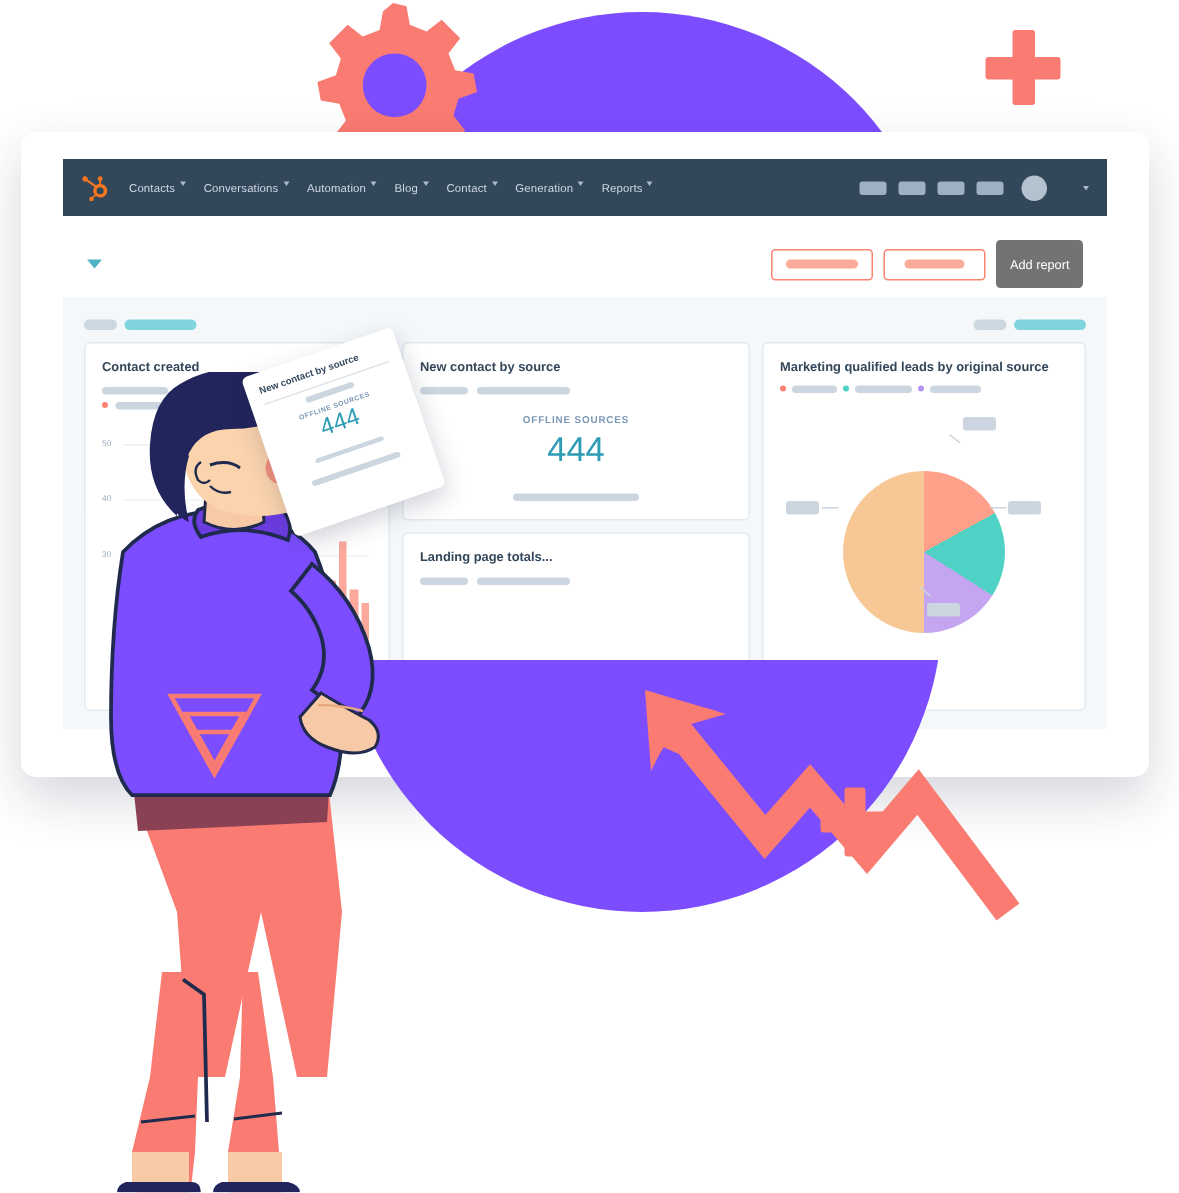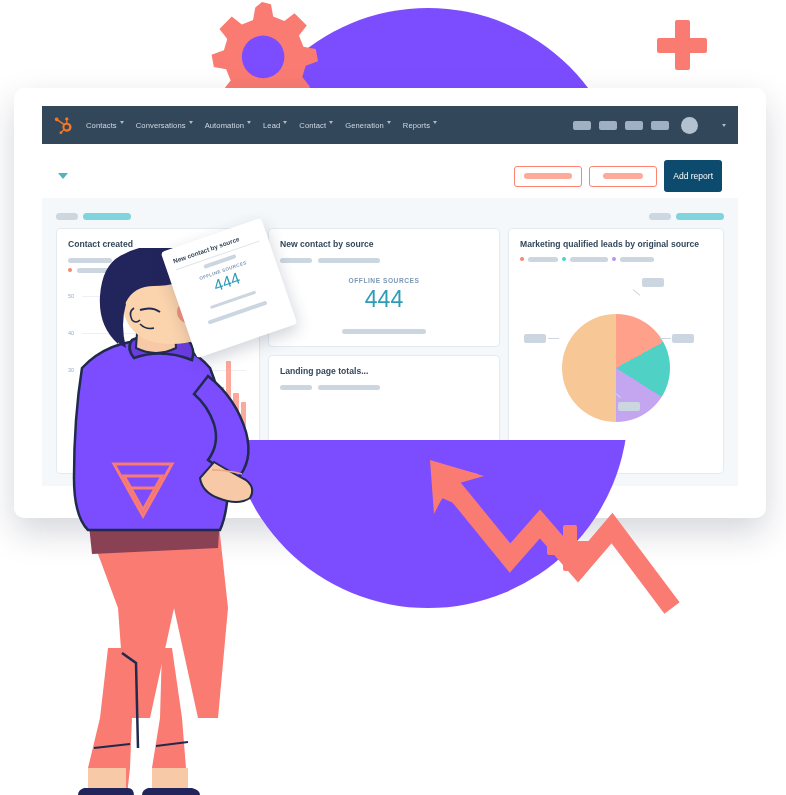--- a/index.html
+++ b/index.html
@@ -95,21 +95,21 @@
   .ghost-btn {
     width: 68px; height: 21px;
     border: 1.4px solid #fb836f; border-radius: 3px;
     display: flex; align-items: center; justify-content: center;
   }
   .ghost-btn .fill { height: 6px; border-radius: 3px; background: #fcab9b; }
   .ghost-btn.w1 .fill { width: 48px; }
   .ghost-btn.w2 .fill { width: 40px; }
   .primary-btn {
     height: 22px; padding: 16px 9px;
-    background: #0c4a6e; border-radius: 3px;
+    background: #737373; border-radius: 3px;
     color: #fff; font-size: 8.5px;
     display: flex; align-items: center; justify-content: center;
     white-space: nowrap;
   }
 
   
   .dash {
     position: absolute; left: 28px; top: 110px;
     width: 696px; height: 288px;
     background: #f5f8fa;
@@ -220,21 +220,21 @@
         </div>
         <div class="nav-item">
           <span>Conversations</span>
           <span class="caret-d"></span>
         </div>
         <div class="nav-item">
           <span>Automation</span>
           <span class="caret-d"></span>
         </div>
         <div class="nav-item">
-          <span>Lead</span>
+          <span>Blog</span>
           <span class="caret-d"></span>
         </div>
         <div class="nav-item">
           <span>Contact</span>
           <span class="caret-d"></span>
         </div>
         <div class="nav-item">
           <span>Generation</span>
           <span class="caret-d"></span>
         </div>

